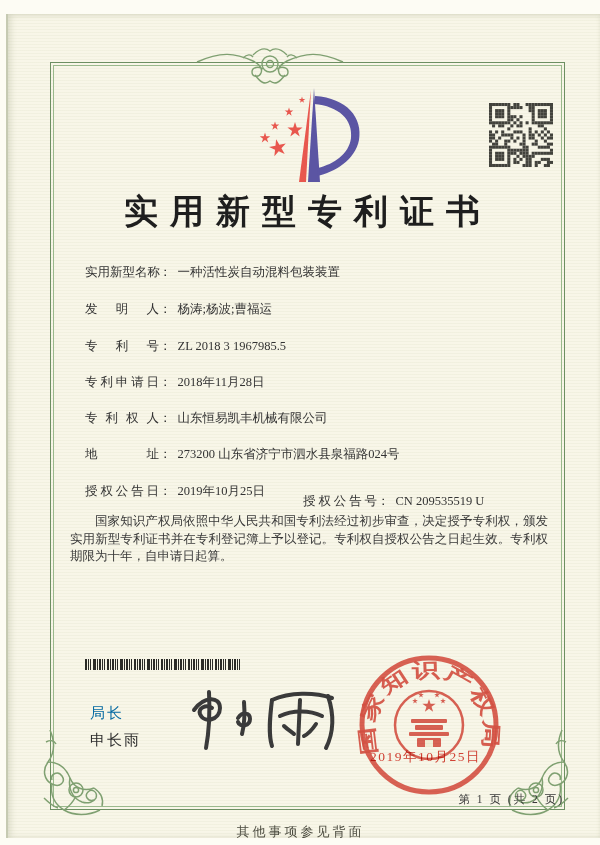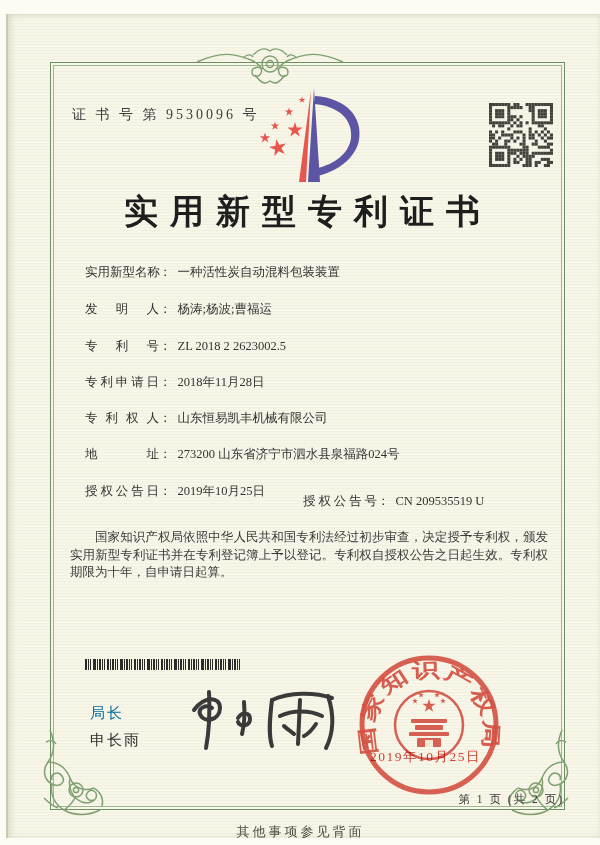--- a/index.html
+++ b/index.html
@@ -36,21 +36,21 @@
   }
   .fields{left:77px;top:250px;width:470px;font-size:12.5px;color:#333;}
   .frow{position:absolute;left:0;white-space:nowrap;}
   .frow .lbl{display:inline-block;width:74px;text-align:justify;text-align-last:justify;}
   .frow .val{margin-left:6px;}
   .grant-pair2{position:absolute;left:218px;top:10px;}
   .paras{
     left:62px;top:497px;width:478px;font-size:12.5px;line-height:17.6px;
     text-align:justify;color:#3a3a3a;
   }
-  .paras p{margin:18px 0 2px 0;text-indent:2em;}
+  .paras p{margin:2px 0 2px 0;text-indent:2em;}
   .barcode{left:77px;top:645px;width:158px;height:11px;}
   .officer-title{left:82px;top:690px;font-size:15px;color:#0369a1;letter-spacing:2px;}
   .officer-name{left:82px;top:717px;font-size:15px;color:#2c2c2c;letter-spacing:2px;}
   .signature{left:168px;top:670px;}
   .seal{left:347px;top:637px;width:148px;height:148px;mix-blend-mode:multiply;opacity:.92;}
   .seal-date{
     left:362px;top:734px;font-size:13.5px;color:var(--seal-red,#c8382d);
     letter-spacing:1.5px;mix-blend-mode:multiply;
   }
   .page-number{left:36px;top:778px;width:520px;text-align:right;font-size:11.5px;color:#3a3a3a;letter-spacing:2px;}
@@ -101,21 +101,20 @@
       <path d="M8,34 C18,34 26,40 30,50 C34,60 44,64 54,60"></path>
       <path d="M12,56 C10,66 14,76 24,82 C34,88 48,88 60,82"></path>
       <path d="M30,50 C28,60 32,70 42,74 C48,76 54,74 56,70 C58,64 52,60 48,64 C44,68 48,74 54,72"></path>
       <circle cx="36" cy="62" r="7"></circle>
       <circle cx="36" cy="62" r="2.6"></circle>
       <path d="M54,60 C60,64 64,70 62,78 M24,82 C30,78 34,72 36,68"></path>
       <path d="M6,14 C10,12 14,12 16,16 M4,70 C8,74 12,78 18,80"></path>
     </g>
   </svg>
 
-  <div class="abs cert-number">证 书 号 第 9530096 号</div>
 
   <svg class="abs" style="left:243px;top:70px;" width="125" height="105" viewBox="0 0 125 105">
     <defs>
       <path id="lstar" d="M0,-1 L0.224,-0.309 0.951,-0.309 0.363,0.118 0.588,0.809 0,0.382 -0.588,0.809 -0.363,0.118 -0.951,-0.309 -0.224,-0.309 Z"></path>
     </defs>
     <g fill="var(--logo-red,#e8574e)">
       <polygon points="48,98 60,6 55,98"></polygon>
       <use href="#lstar" transform="translate(51,16) scale(3.5)"></use>
       <use href="#lstar" transform="translate(38,28) scale(4.5)"></use>
       <use href="#lstar" transform="translate(44,46) scale(8)"></use>
@@ -364,21 +363,21 @@
   <div class="abs title">实用新型专利证书</div>
 
   <div class="abs fields">
     <div class="frow" style="top:0;font-family:Liberation Mono, monospace;">
       <span class="lbl">实用新型名称</span><span>：</span><span class="val">一种活性炭自动混料包装装置</span>
     </div>
     <div class="frow" style="top:37px;">
       <span class="lbl">发明人</span><span>：</span><span class="val">杨涛;杨波;曹福运</span>
     </div>
     <div class="frow" style="top:74px;">
-      <span class="lbl">专利号</span><span>：</span><span class="val">ZL 2018 2 2623002.5</span>
+      <span class="lbl">专利号</span><span>：</span><span class="val">ZL 2018 3 1967985.5</span>
     </div>
     <div class="frow" style="top:110px;">
       <span class="lbl">专利申请日</span><span>：</span><span class="val">2018年11月28日</span>
     </div>
     <div class="frow" style="top:146px;">
       <span class="lbl">专利权人</span><span>：</span><span class="val">山东恒易凯丰机械有限公司</span>
     </div>
     <div class="frow" style="top:182px;">
       <span class="lbl">地址</span><span>：</span><span class="val">273200 山东省济宁市泗水县泉福路024号</span>
     </div>

